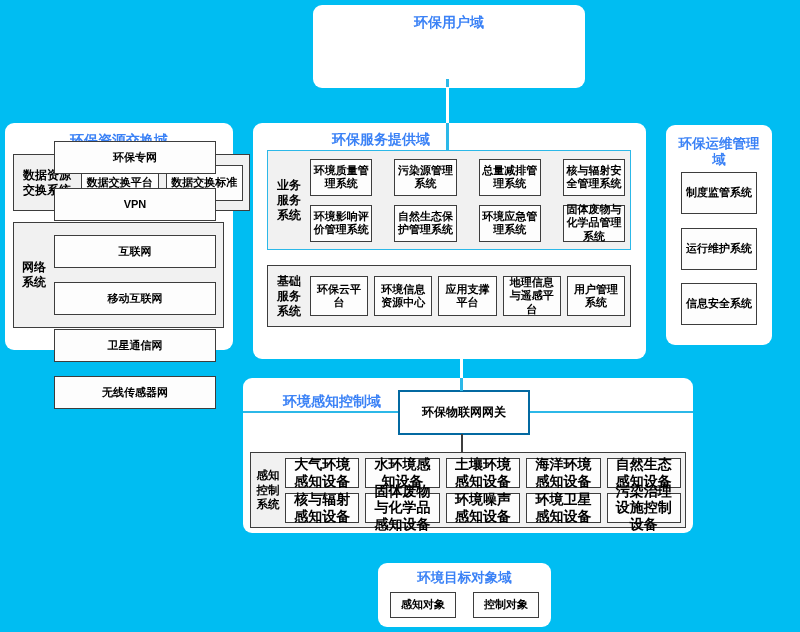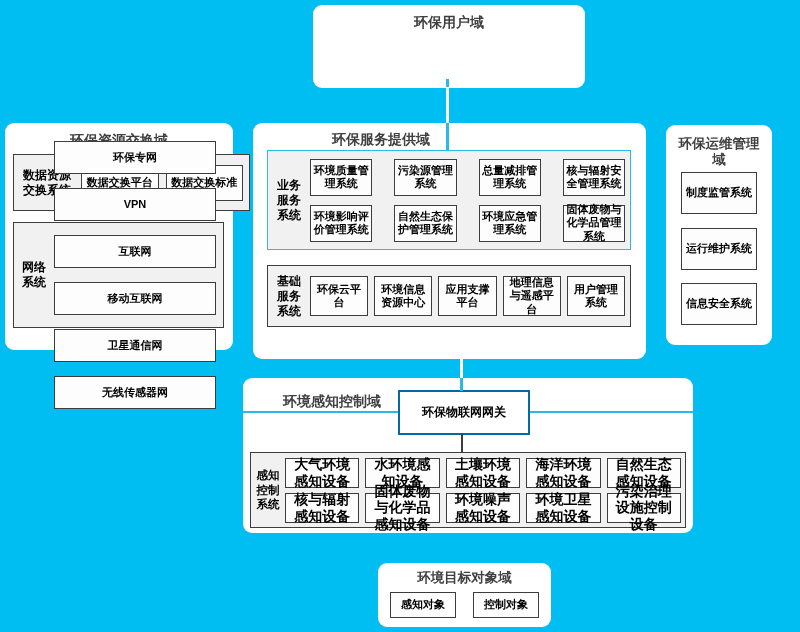--- a/index.html
+++ b/index.html
@@ -3,21 +3,21 @@
 <meta charset="utf-8">
 <style>
   html,body{margin:0;padding:0}
   body{
     width:800px;height:632px;position:relative;overflow:hidden;
     background:#00BDF2;
     font-family:"Liberation Sans","DejaVu Sans",sans-serif;
     color:#000;
   }
   .domain{position:absolute;background:#ffffff;border-radius:9px;z-index:1}
-  .dtitle{position:absolute;left:0;right:0;font-weight:bold;font-size:14px;text-align:center;line-height:1.15;color:#404040}
+  .dtitle{position:absolute;left:0;right:0;font-weight:bold;font-size:14px;text-align:center;line-height:1.15;color:#3b82f6}
   .group{position:absolute;background:#f1f1f1;display:flex;align-items:center;box-sizing:border-box}
   .group.dark{border:1px solid #3d3d3d}
   .group.cyan{border:1px solid #2cb8e8}
   .glabel{font-weight:bold;font-size:12px;text-align:center;line-height:1.25;flex-shrink:0}
   .ibox{background:#fdfdfd;border:1px solid #3d3d3d;display:flex;align-items:center;justify-content:center;
         text-align:center;font-weight:bold;font-size:11px;line-height:1.2;padding:1px 2px;box-sizing:border-box}
   .grid{display:grid;flex:1;align-content:center}
   .conn{position:absolute;z-index:3}
   .conn.white{background:#ffffff}
   .conn.cyan{background:#2cb8e8}

